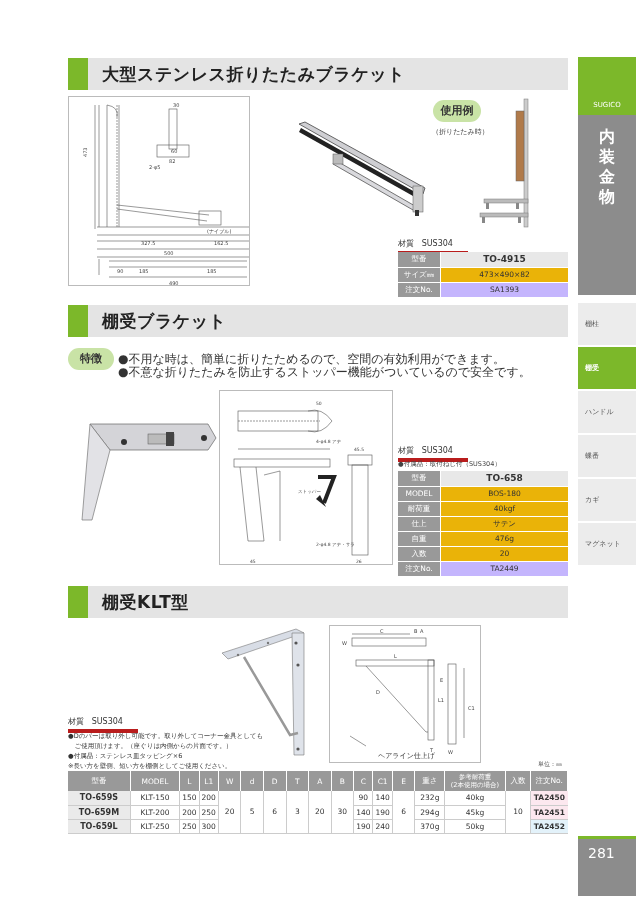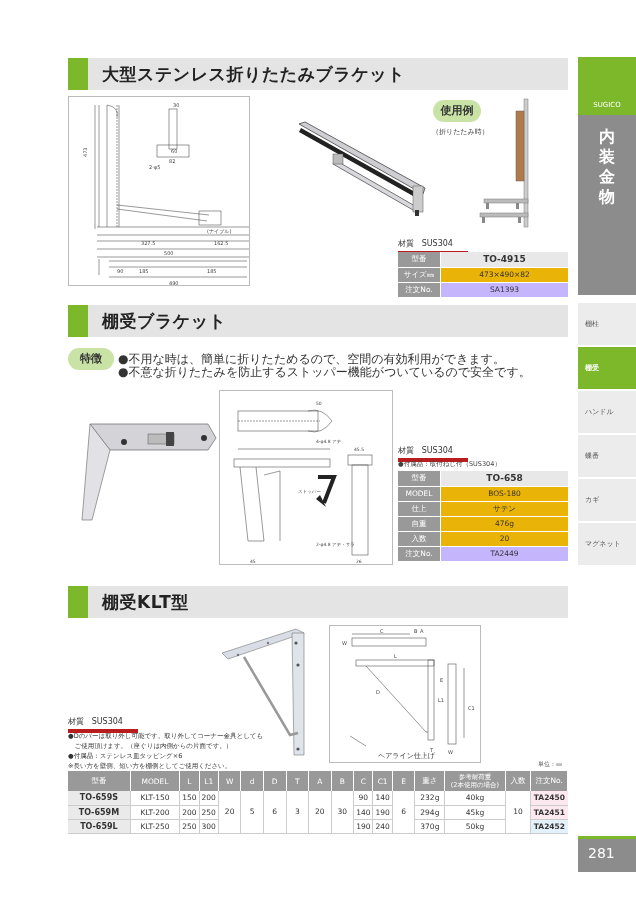--- a/index.html
+++ b/index.html
@@ -15,21 +15,21 @@
   .tab-top { position: absolute; left: 578px; top: 57px; width: 58px; height: 58px; background: #7cb82a; color: #fff; text-align: center; }
   .tab-top .small { font-size: 7px; line-height: 8px; padding-top: 8px; display:block;margin-top:36px; }
   .tab-top .big { font-size: 26px; line-height: 26px; font-weight: normal; display:block; }
   .tab-top .notch { position: absolute; left: 25px; bottom: -6px; width: 0; height: 0; border-left: 6px solid transparent; border-right: 6px solid transparent; border-top: 6px solid #fff; }
   .tab-gray { position: absolute; left: 578px; top: 115px; width: 58px; height: 180px; background: #8c8c8c; color: #fff; }
   .tab-gray .vtext { font-size: 16px; font-weight: bold; text-align: center; line-height: 20px; padding-top: 12px; width: 58px; }
 
   .side-item { position: absolute; left: 578px; width: 58px; height: 42px; background: #ececec; font-size: 7px; color: #555; padding-left: 7px; line-height: 42px; }
   .side-item.active { background: #7cb82a; color: #fff; font-weight: bold; }
 
-  .page-num { position: absolute; left: 578px; top: 836px; width: 58px; height: 36px; background: #8c8c8c; border-top: 3px solid #7cb82a; color: #fff; font-size: 14px; padding-left: 10px; padding-top: 6px; }
+  .page-num { position: absolute; left: 578px; top: 836px; width: 58px; height: 60px; background: #8c8c8c; border-top: 3px solid #7cb82a; color: #fff; font-size: 14px; padding-left: 10px; padding-top: 6px; }
 
   
   .drawing { position: absolute; border: 1px solid #bbb; background: #fff; }
   svg { display: block; }
 
   
   .mat { position: absolute; font-size: 8px; color: #333; border-bottom: 4px solid #b91c1c; padding-bottom: 2px; }
   table.spec { position: absolute; border-collapse: collapse; font-size: 7.5px; }
   table.spec td { border-bottom: 1px solid #fff; height: 15px; text-align: center; }
   table.spec td.k { background: #999; color: #fff; width: 40px; }
@@ -229,20 +229,24 @@
 <div class="abs" style="left:398px;top:460px;font-size:6.5px;color:#444;">●付属品：取付ねじ付（SUS304）</div>
 <table class="spec" style="left:398px;top:471px;width:170px;">
   <tbody>
       <tr>
         <td class="k">型番</td>
         <td class="v bold">TO-658</td>
       </tr>
   <tr>
         <td class="k">MODEL</td>
         <td class="v">BOS-180</td>
+      </tr>
+  <tr>
+        <td class="k">耐荷重</td>
+        <td class="v">40kgf</td>
       </tr>
   <tr>
         <td class="k">仕上</td>
         <td class="v">サテン</td>
       </tr>
   <tr>
         <td class="k">自重</td>
         <td class="v">476g</td>
       </tr>
   <tr>

